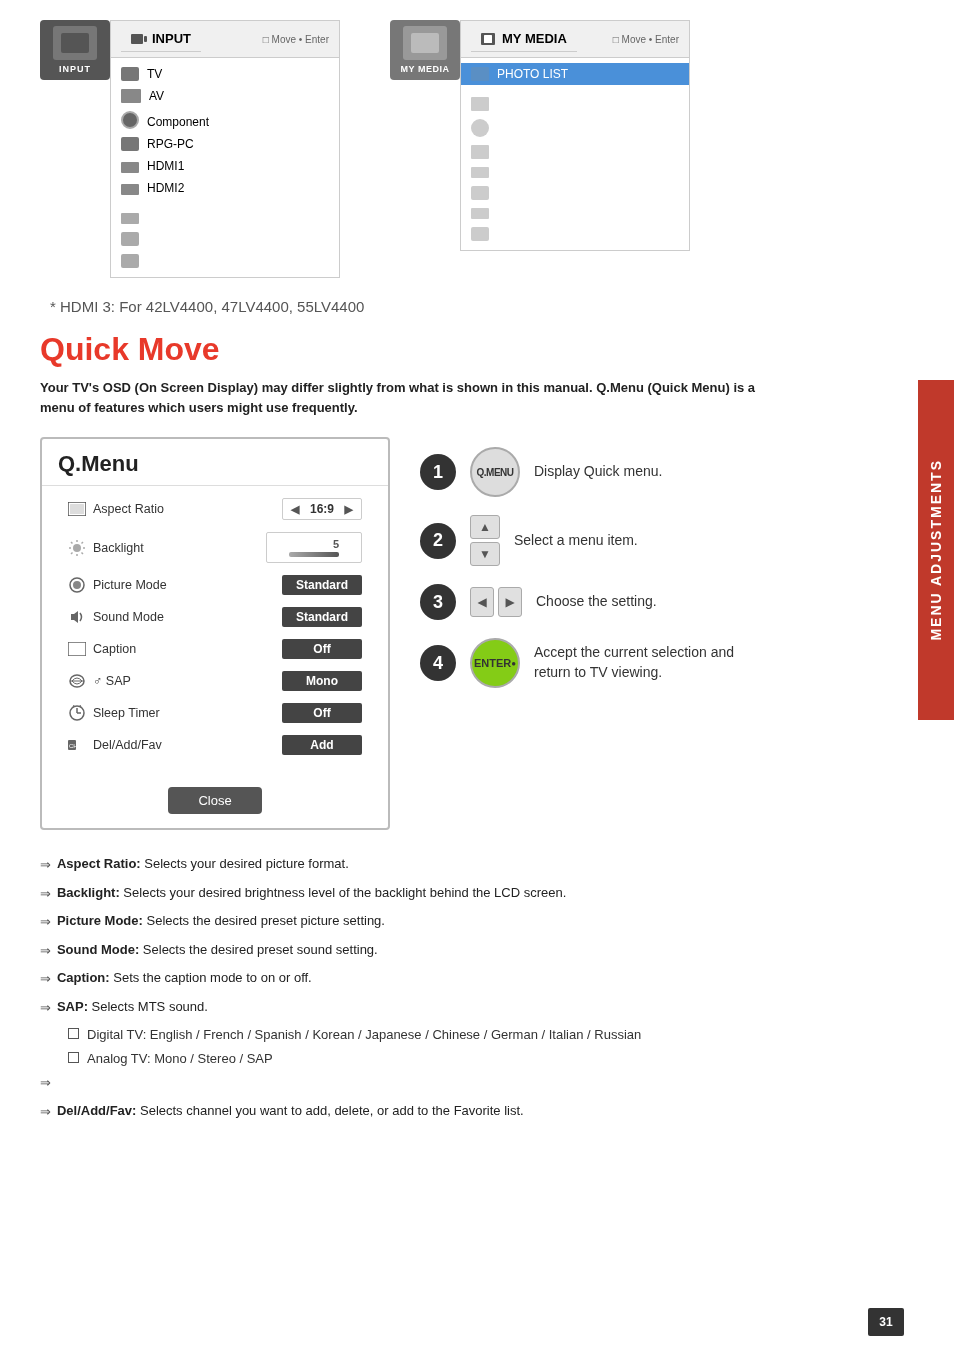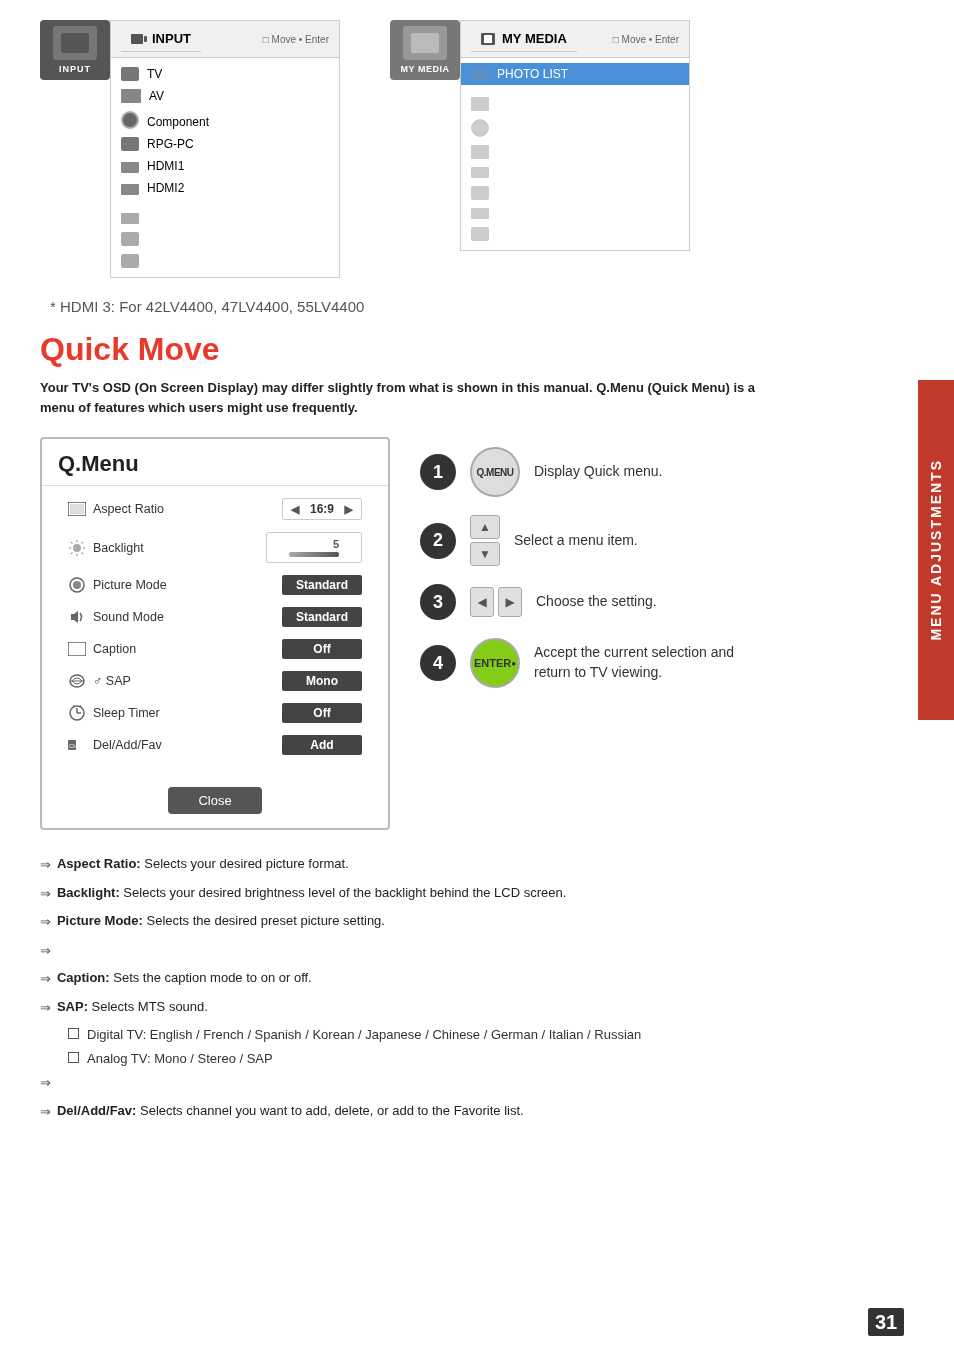--- a/index.html
+++ b/index.html
@@ -388,21 +388,21 @@
       margin-right: 8px;
       flex-shrink: 0;
       margin-top: 3px;
     }
 
     
     .page-number {
       position: absolute;
       bottom: 20px;
       right: 50px;
-      font-size: 20px;
+      font-size: 12px;
       font-weight: bold;
       background: #333;
       color: white;
       width: 36px;
       height: 28px;
       display: flex;
       align-items: center;
       justify-content: center;
       border-radius: 2px;
     }
@@ -735,20 +735,21 @@
       <span class="bullet-text"><b>Backlight:</b> Selects your desired brightness level of the backlight behind the LCD screen.</span>
     </div>
 
     <div class="bullet-item">
       <span class="bullet-arrow">⇒</span>
       <span class="bullet-text"><b>Picture Mode:</b> Selects the desired preset picture setting.</span>
     </div>
 
     <div class="bullet-item">
       <span class="bullet-arrow">⇒</span>
+      <span class="bullet-text"><b>Sound Mode:</b> Selects the desired preset sound setting.</span>
     </div>
 
     <div class="bullet-item">
       <span class="bullet-arrow">⇒</span>
       <span class="bullet-text"><b>Caption:</b> Sets the caption mode to on or off.</span>
     </div>
 
     <div class="bullet-item">
       <span class="bullet-arrow">⇒</span>
       <span class="bullet-text"><b>SAP:</b> Selects MTS sound.</span>

